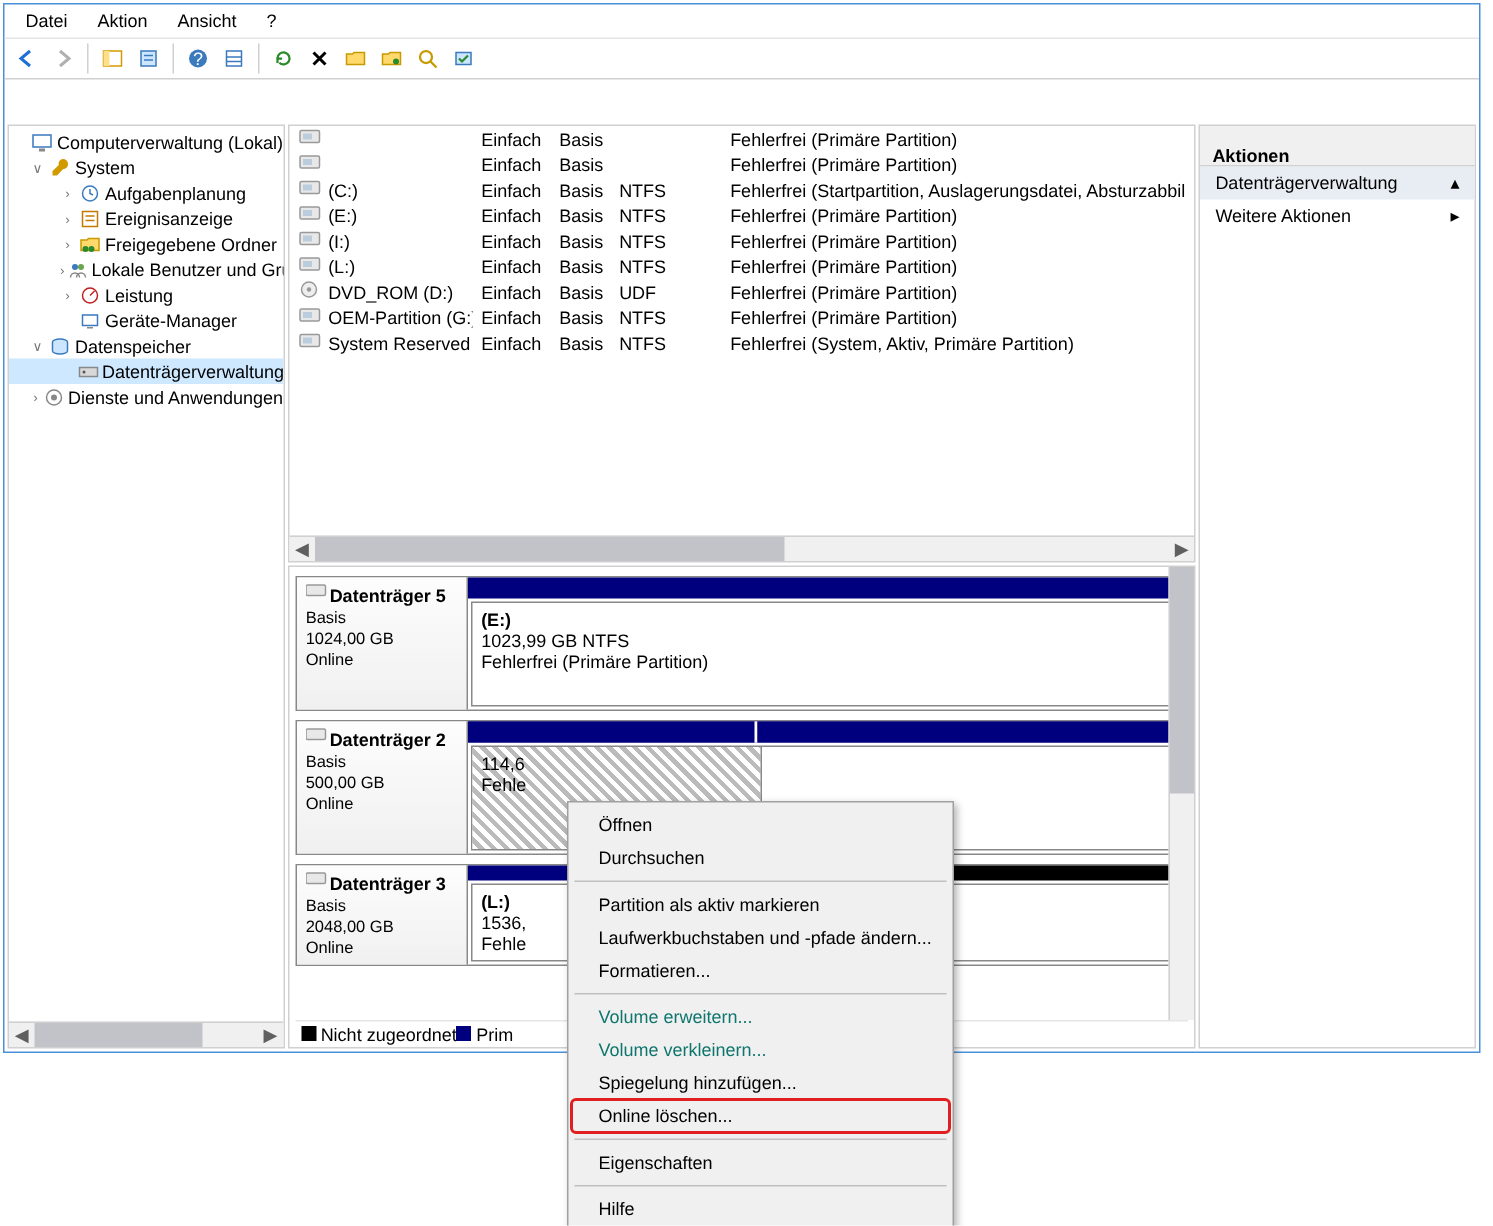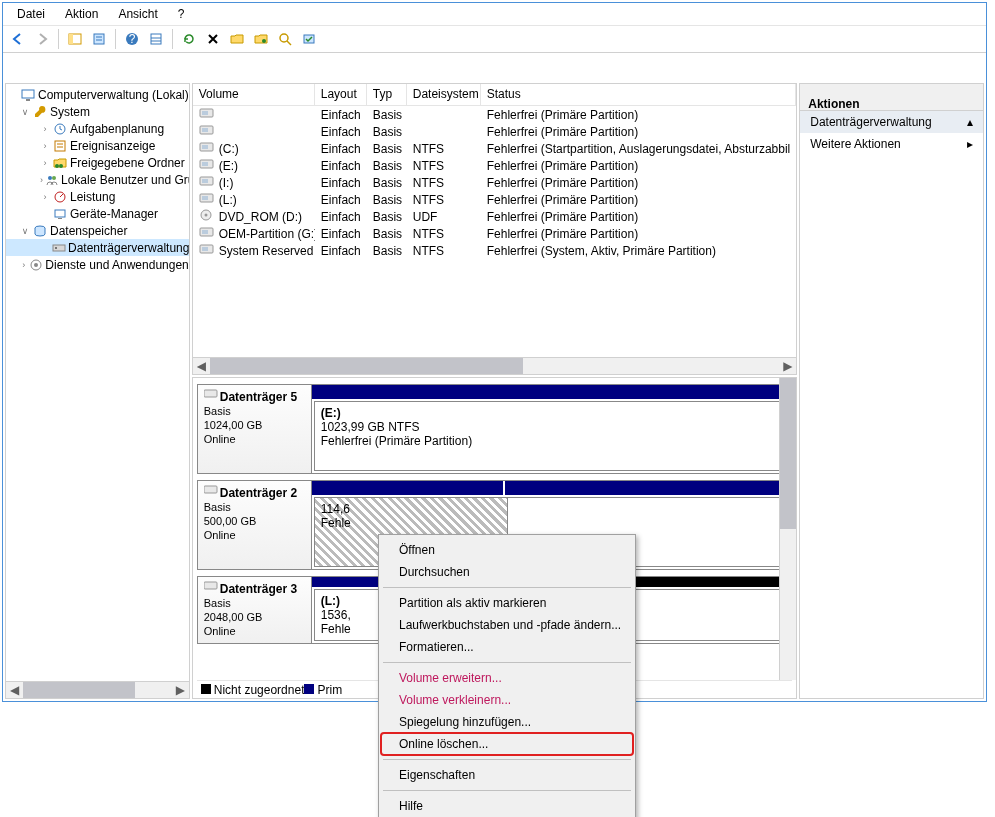--- a/index.html
+++ b/index.html
@@ -50,21 +50,21 @@
 .legend { position: absolute; bottom: 0; left: 4px; right: 4px; height: 18px; display: flex; align-items: center; background: #fff; border-top: 1px solid #e5e5e5; padding: 0 4px; font-size: 11px; }
 .legend .sw { width: 10px; height: 10px; display: inline-block; margin-right: 3px; }
 .vscroll { position: absolute; right: 0; top: 0; bottom: 18px; width: 17px; background: #f0f0f0; border-left: 1px solid #d0d0d0; }
 .vscroll-thumb { position: absolute; left: 0; right: 0; background: #c2c3c9; }
 .actions-panel { width: 190px; border: 1px solid #d0d0d0; }
 .actions-header { height: 22px; background: #f0f0f0; border-bottom: 1px solid #d0d0d0; padding: 13px 8px; font-weight: 700; }
 .actions-row { display: flex; align-items: center; justify-content: space-between; padding: 4px 10px; height: 22px; cursor: pointer; }
 .actions-row.hl { background: #e8edf3; }
 .context-menu { position: absolute; background: #f0f0f0; border: 1px solid #a0a0a0; box-shadow: 2px 2px 5px rgba(0,0,0,.3); padding: 4px 2px; z-index: 100; width: 258px; }
 .cm-item { padding: 4px 18px; cursor: pointer; white-space: nowrap; }
-.cm-item.disabled { color: #be185d; }
+.cm-item.disabled { color: #0f766e; }
 .cm-item.highlighted { outline: 2px solid #e02020; outline-offset: -1px; border-radius: 3px; }
 .cm-sep { height: 1px; background: #c0c0c0; margin: 4px 2px; }
 </style>
 </head>
 <body>
 
 <div class="window">
 
   <div class="menubar">
     <span class="menu-item">Datei</span>
@@ -268,27 +268,20 @@
         <div class="hsb-arrow">◀</div>
         <div class="hsb-track">
             <div class="hsb-thumb" style="left:0;width:75%"></div>
           </div>
         <div class="hsb-arrow">▶</div>
       </div>
     </div>
 
     <div class="center-panel">
       <div class="vol-list">
-        <div class="col-headers">
-          <div class="col-h" style="width:122px">Volume</div>
-          <div class="col-h" style="width:52px">Layout</div>
-          <div class="col-h" style="width:40px">Typ</div>
-          <div class="col-h" style="width:74px">Dateisystem</div>
-          <div class="col-h" style="flex:1">Status</div>
-        </div>
         <div class="vol-rows" id="vol-rows">
             <div class="vol-row">
               <div class="vol-cell" style="width:122px"><span class="vol-ico disk-ico"><svg width="16" height="12">
                     <rect x="1" y="2" width="13" height="8" rx="1" fill="#e8e8e8" stroke="#999"></rect>
                     <rect x="3" y="4" width="6" height="4" fill="#bcd"></rect>
                   </svg></span></div>
               <div class="vol-cell" style="width:52px">Einfach</div>
               <div class="vol-cell" style="width:40px">Basis</div>
               <div class="vol-cell" style="width:74px"></div>
               <div class="vol-cell" style="flex:1">Fehlerfrei (Primäre Partition)</div>

